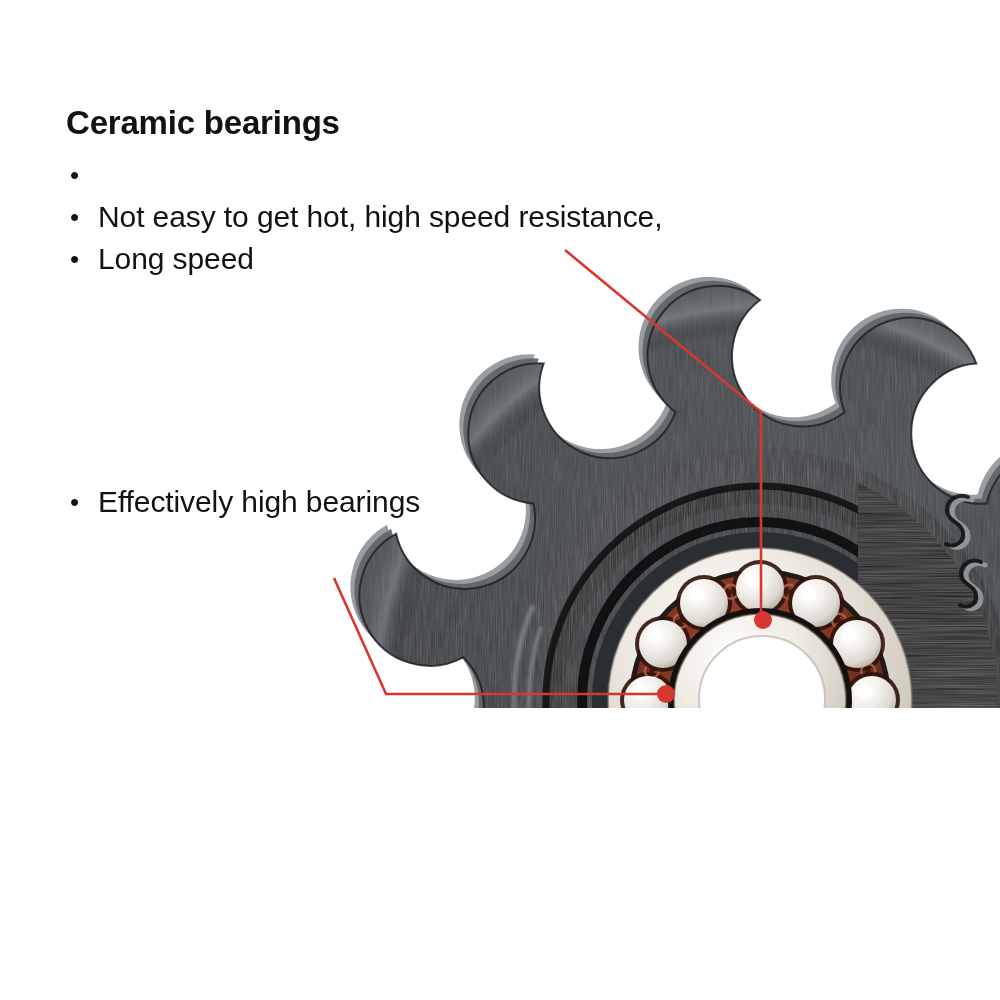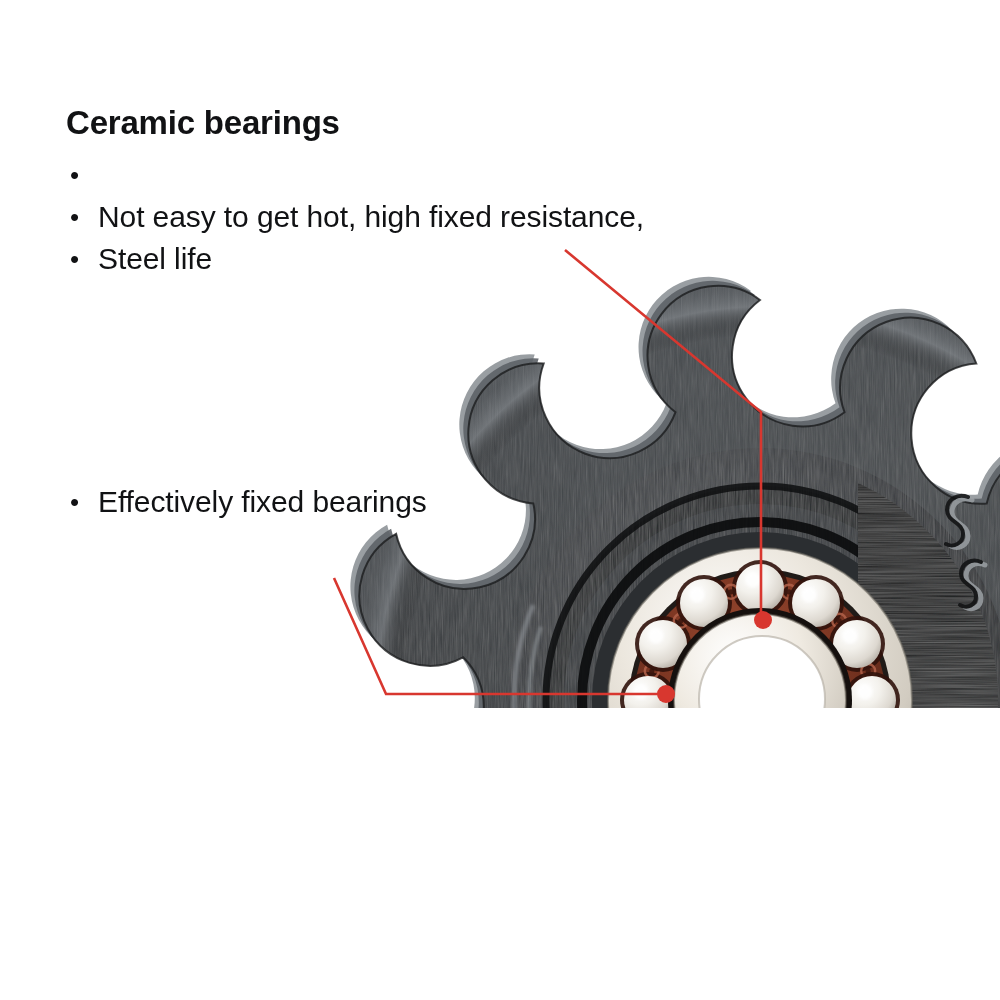--- a/index.html
+++ b/index.html
@@ -288,31 +288,31 @@
   </svg>
 
   <div class="callout" id="callout-ceramic">
     <div class="c-head">Ceramic bearings</div>
     <ul class="c-list">
       <li class="c-li">
         <span class="c-bullet">•</span>
       </li>
       <li class="c-li">
         <span class="c-bullet">•</span>
-        <span>Not easy to get hot, high fixed resistance,</span>
+        <span>Not easy to get hot, high speed resistance,</span>
       </li>
       <li class="c-li">
         <span class="c-bullet">•</span>
-        <span>Steel life</span>
+        <span>Long speed</span>
       </li>
     </ul>
   </div>
 
   <div class="callout" id="callout-steel">
     <ul class="c-list">
       <li class="c-li">
         <span class="c-bullet">•</span>
-        <span>Effectively fixed bearings</span>
+        <span>Effectively high bearings</span>
       </li>
     </ul>
   </div>
 
 </div>
 
 </body></html>

